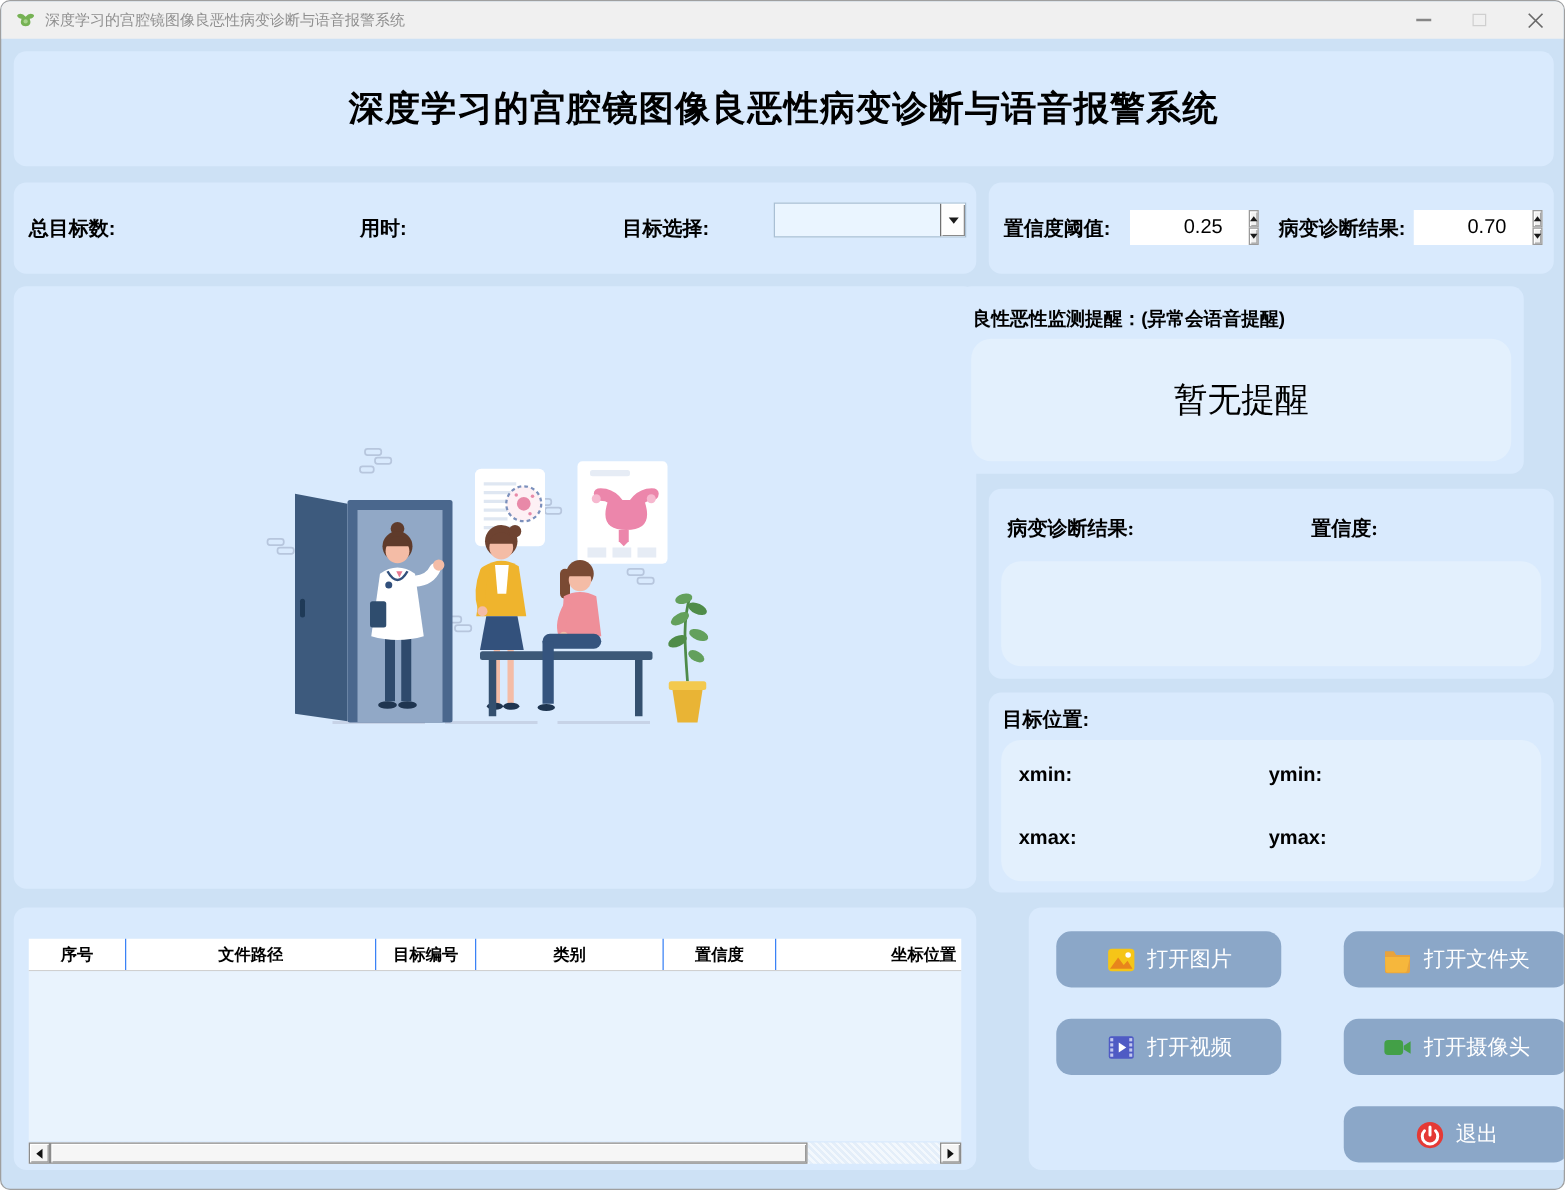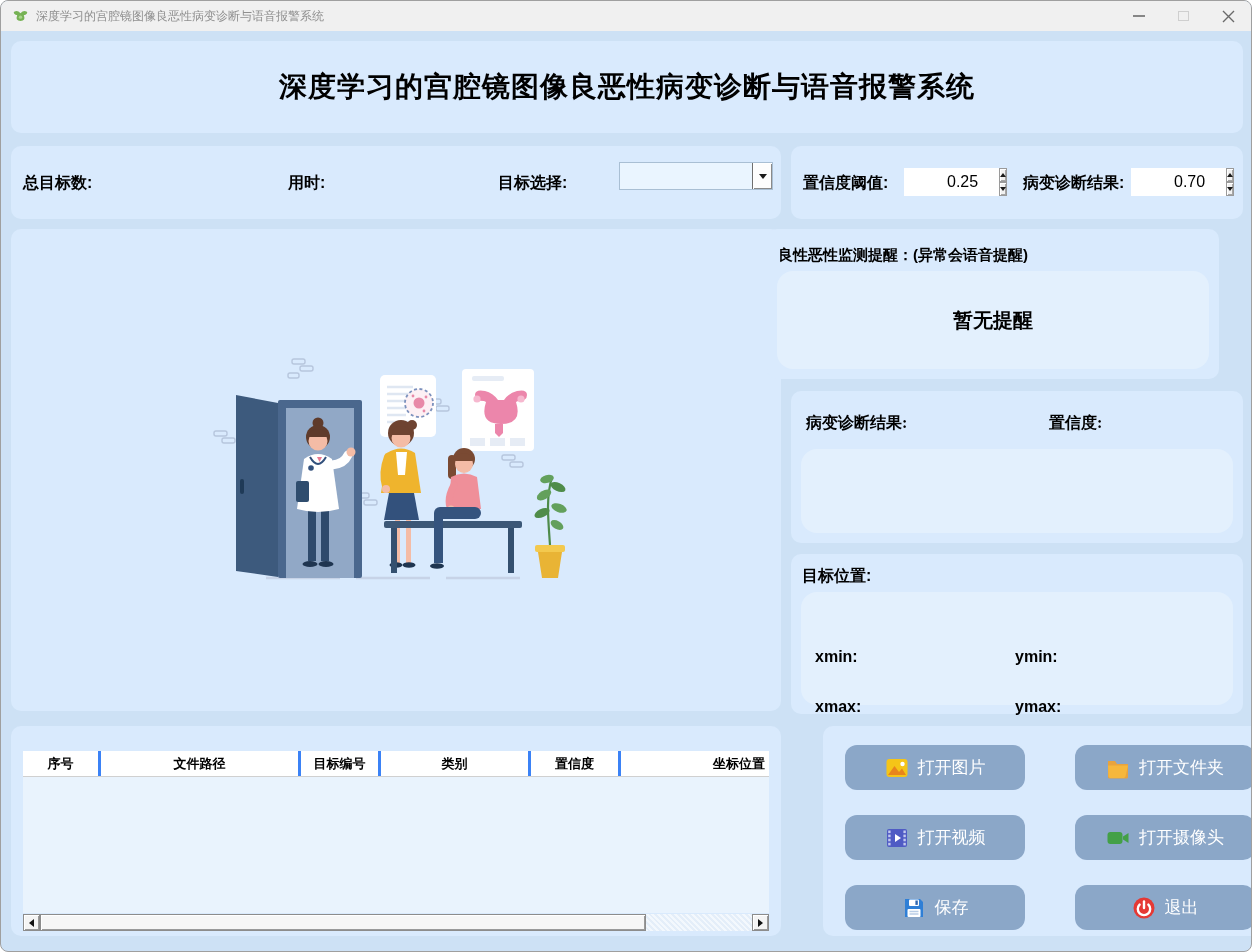--- a/index.html
+++ b/index.html
@@ -51,49 +51,49 @@
     box-shadow: inset 1px 1px 0 #ffffff, inset -1px -1px 0 #a6a6a6;
     display:flex; align-items:center; justify-content:center; }
   .tri-up-s { width:0; height:0; border-left:3.5px solid transparent; border-right:3.5px solid transparent; border-bottom:4.5px solid #1a1a1a; }
   .tri-down-s { width:0; height:0; border-left:3.5px solid transparent; border-right:3.5px solid transparent; border-top:4.5px solid #1a1a1a; }
   
   #displayPanel { left:10px; top:228px; width:770px; height:482px; display:flex; align-items:center; justify-content:center; }
   
   #alertPanel { left:766px; top:228px; width:452px; height:150px; }
   #alertTitle { position:absolute; left:11px; top:17px; font-size:15px; }
   #alertBox { left:10px; top:42px; width:432px; height:98px; display:flex; align-items:center; justify-content:center; }
-  #alertMsg { font-size:20px; font-weight:bold; color:#000; }
+  #alertMsg { font-size:27px; font-weight:normal; color:#000; }
   #diagPanel { left:790px; top:390px; width:452px; height:152px;font-family:Liberation Serif, serif; }
   #diagResultLbl { position:absolute; left:15px; top:22px; }
   #diagConfLbl { position:absolute; left:258px; top:22px;text-align:right; }
   #diagBox { left:10px; top:58px; width:432px; height:84px; }
   #posPanel { left:790px; top:553px; width:452px; height:160px; }
   #posTitle { position:absolute; left:11px; top:12px; }
   #posBox { left:10px; top:38px; width:432px; height:113px; }
-  #posBox .blabel { position:absolute;margin-top:36px; }
+  #posBox .blabel { position:absolute; }
   #xminLbl { left:14px; top:20px; } #yminLbl { left:214px; top:20px; }
   #xmaxLbl { left:14px; top:70px; } #ymaxLbl { left:214px; top:70px; }
   
   #btnPanel { left:822px; top:725px; width:452px; height:210px; }
   .act-btn { position:absolute; width:180px; height:45px; background:#8ba7c8; border:none; border-radius:12px;
     display:flex; align-items:center; justify-content:center; gap:9px; cursor:pointer;
     color:#ffffff; font-size:17px; font-family:inherit; }
   .act-btn svg { width:24px; height:24px; flex:0 0 auto; }
   #btnOpenImage { left:22px;  top:19px; }
   #btnOpenFolder{ left:252px; top:19px; }
   #btnOpenVideo { left:22px;  top:89px; }
   #btnOpenCam   { left:252px; top:89px; }
   #btnSave      { left:22px;  top:159px; }
   #btnExit      { left:252px; top:159px; }
   
   #tablePanel { left:10px; top:725px; width:770px; height:210px; }
   #thead { position:absolute; left:12px; top:25px; width:746px; height:26px; background:#ffffff;
     display:flex; border-bottom:1px solid #d0d0d0; }
   .th { height:100%; display:flex; align-items:center; justify-content:center;
-    font-size:13px; font-weight:600; color:#000; border-right:3px solid #3b82f6; }
+    font-size:13px; font-weight:600; color:#000; border-right:1px solid #3b82f6; }
   .th.c0{width:78px;} .th.c1{width:200px;} .th.c2{width:80px;} .th.c3{width:150px;} .th.c4{width:90px;}
   .th.c5{width:148px; border-right:none; justify-content:flex-end; padding-right:4px;font-family:Liberation Serif, serif;}
   #tbody { position:absolute; left:12px; top:51px; width:746px; height:136px; background:#e9f3fd; }
   
   #hscroll { position:absolute; left:12px; top:188px; width:746px; height:17px;
     background:repeating-linear-gradient(45deg,#f3f8fd 0 2px,#e4eef9 2px 4px); }
   .sb-btn { position:absolute; top:0; width:17px; height:17px; background:#f4f4f4;
     border:1px solid #8c8c8c; box-shadow: inset 1px 1px 0 #ffffff, inset -1px -1px 0 #9a9a9a;
     display:flex; align-items:center; justify-content:center; }
   #sbLeft { left:0; } #sbRight { right:0; }
@@ -338,30 +338,20 @@
       </svg>
       <span>打开视频</span>
     </button>
     <button id="btnOpenCam" class="act-btn">
       <svg viewBox="0 0 24 24">
         <rect x="1.5" y="6" width="15" height="12" rx="3" fill="#43a047"></rect>
         <path d="M17,10.5 L22.5,7 V17 L17,13.5 z" fill="#43a047"></path>
       </svg>
       <span>打开摄像头</span>
     </button>
-    <button id="btnSave" class="act-btn">
-      <svg viewBox="0 0 24 24">
-        <path d="M3,3 h15 l3,3 v15 h-18 z" fill="#2f7fd6"></path>
-        <rect x="7" y="3.5" width="10" height="6.5" rx="1" fill="#ffffff"></rect>
-        <rect x="13.4" y="4.5" width="2.4" height="4.4" fill="#2f66b0"></rect>
-        <rect x="5.5" y="13" width="13" height="8" rx="1" fill="#ffffff"></rect>
-        <path d="M7.5,15.5 h9 M7.5,18 h9" stroke="#b9cde6" stroke-width="1.4"></path>
-      </svg>
-      <span>保存</span>
-    </button>
     <button id="btnExit" class="act-btn">
       <svg viewBox="0 0 24 24">
         <circle cx="12" cy="12" r="10.5" fill="#e53935"></circle>
         <path d="M12,5.5 V12" stroke="#ffffff" stroke-width="2.4" stroke-linecap="round"></path>
         <path d="M7.6,8.6 a6.2,6.2 0 1 0 8.8,0" stroke="#ffffff" stroke-width="2.4" fill="none" stroke-linecap="round"></path>
       </svg>
       <span>退出</span>
     </button>
   </div>
 

